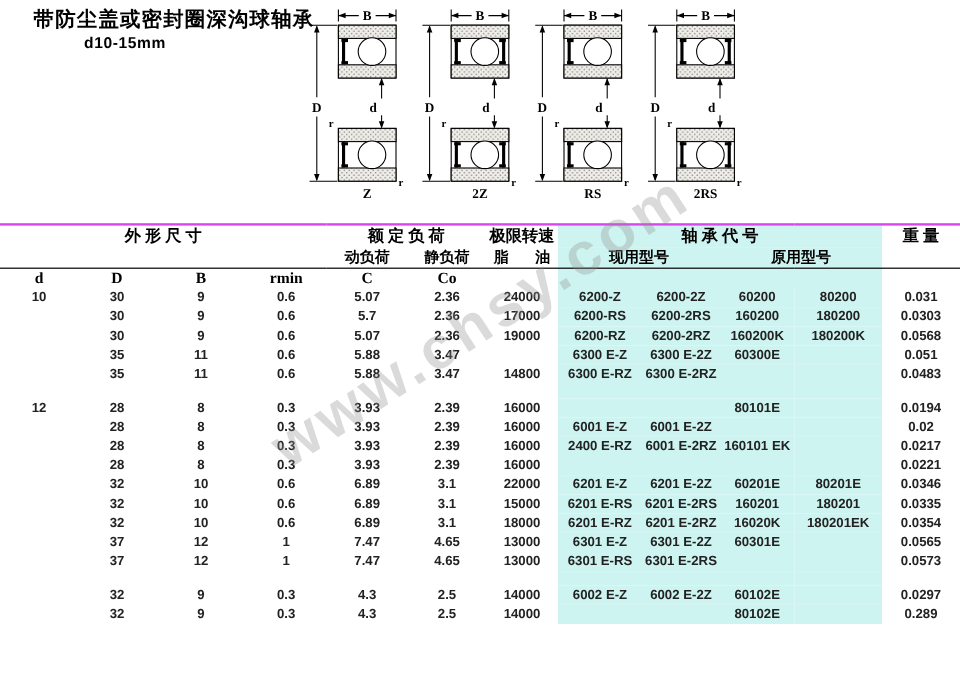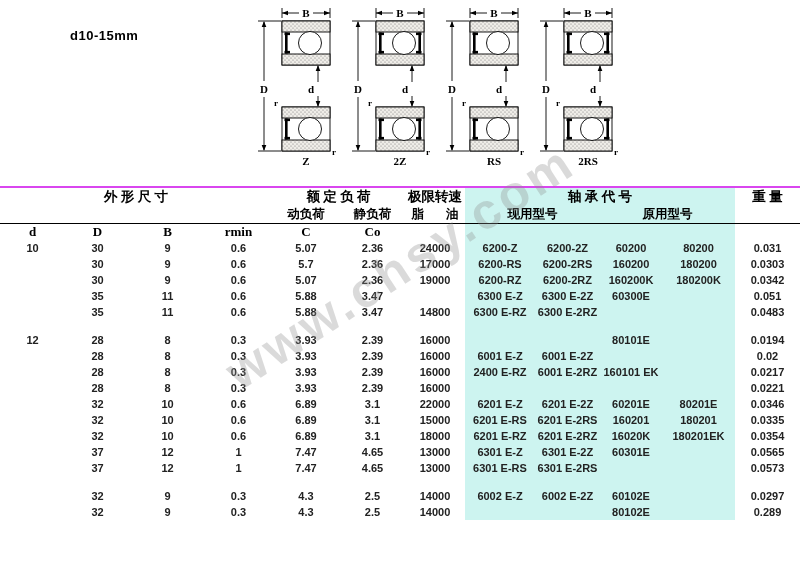--- a/index.html
+++ b/index.html
@@ -23,20 +23,21 @@
   tr.row-d th{font-size:13px;height:15px;vertical-align:middle;}
   tbody td{height:16px;font-size:11px;font-weight:bold;color:#222;
            font-family:"Liberation Sans","DejaVu Sans",sans-serif;}
   tr.spacer td{height:12px;}
   .sp{margin-left:22px;}
 </style>
 </head>
 <body>
 
 <div class="page">
+  <div class="title">带防尘盖或密封圈深沟球轴承</div>
   <div class="subtitle">d10-15mm</div>
   <div class="figures">
   <svg width="90" height="162" viewBox="0 0 90 162">
     <defs>
       <pattern id="stip" width="4" height="4" patternUnits="userSpaceOnUse">
         <rect width="4" height="4" fill="#efede8"></rect>
         <circle cx="1" cy="1" r="0.6" fill="#777"></circle>
         <circle cx="3" cy="3" r="0.6" fill="#777"></circle>
       </pattern>
     </defs>
@@ -362,21 +363,21 @@
           <td>30</td>
           <td>9</td>
           <td>0.6</td>
           <td>5.07</td>
           <td>2.36</td>
           <td>19000</td>
           <td>6200-RZ</td>
           <td>6200-2RZ</td>
           <td>160200K</td>
           <td>180200K</td>
-          <td>0.0342</td>
+          <td>0.0568</td>
         </tr>
         <tr>
           <td></td>
           <td>35</td>
           <td>11</td>
           <td>0.6</td>
           <td>5.88</td>
           <td>3.47</td>
           <td></td>
           <td>6300 E-Z</td>

